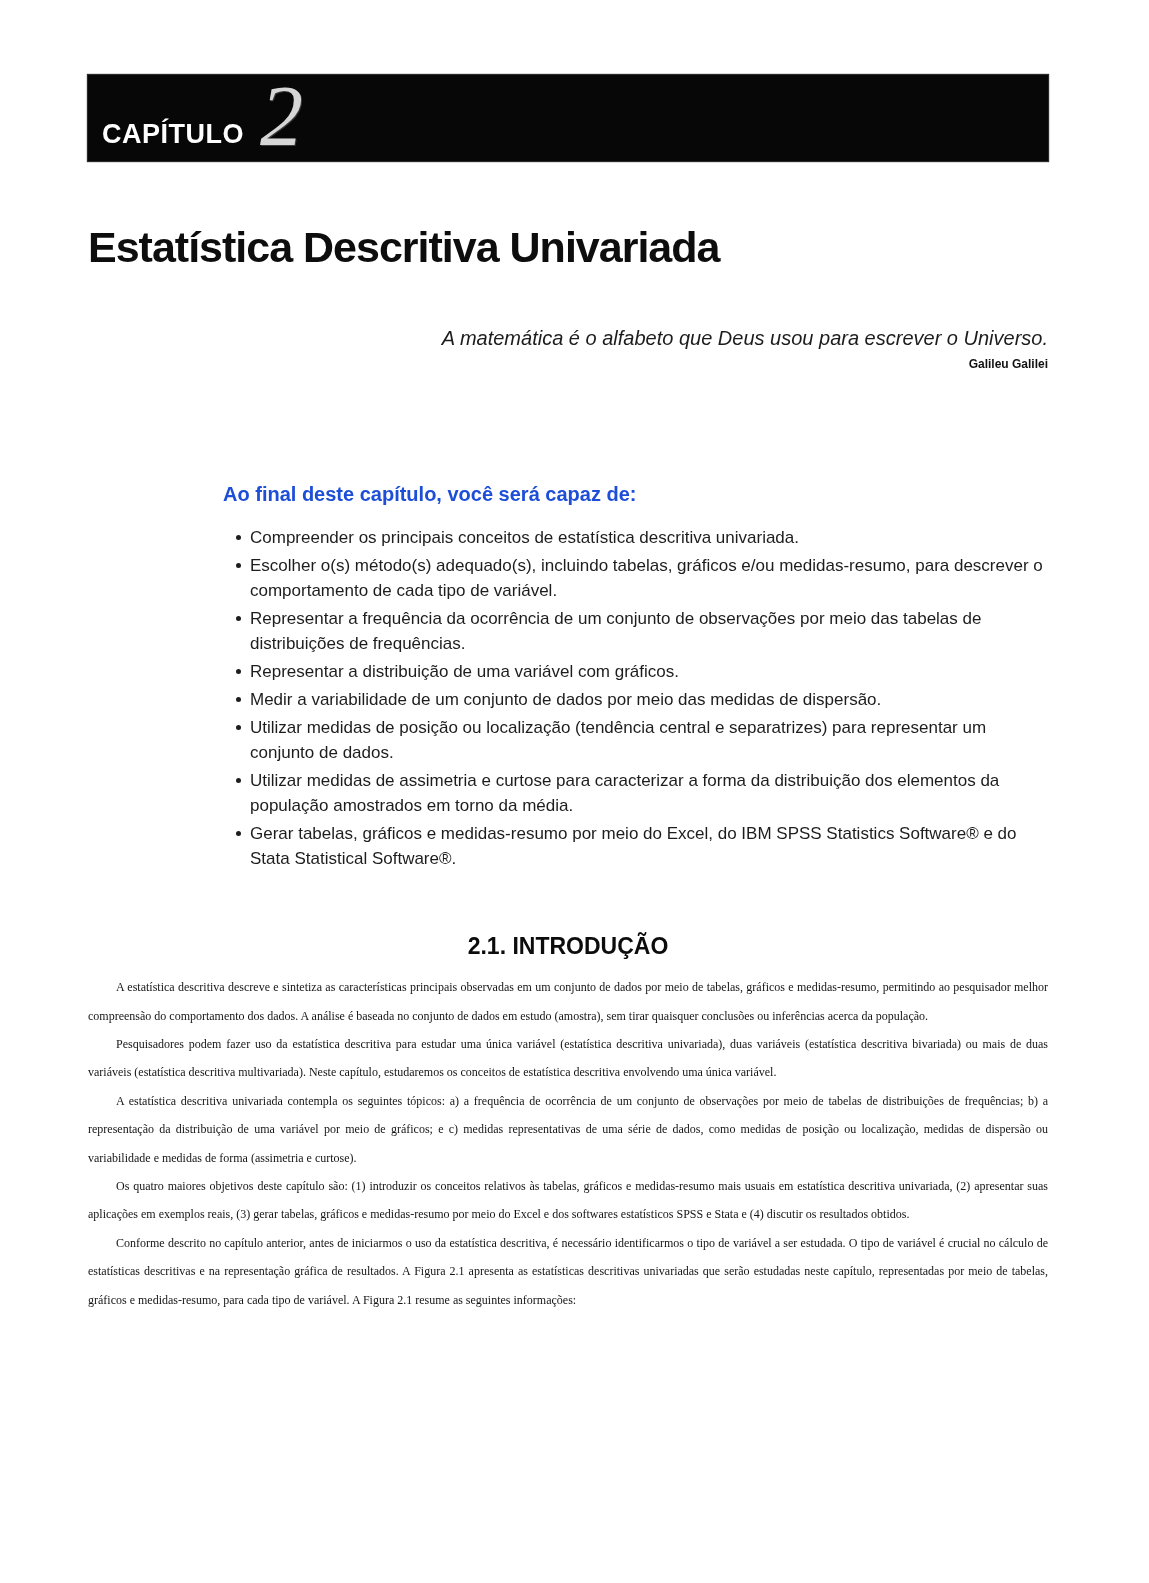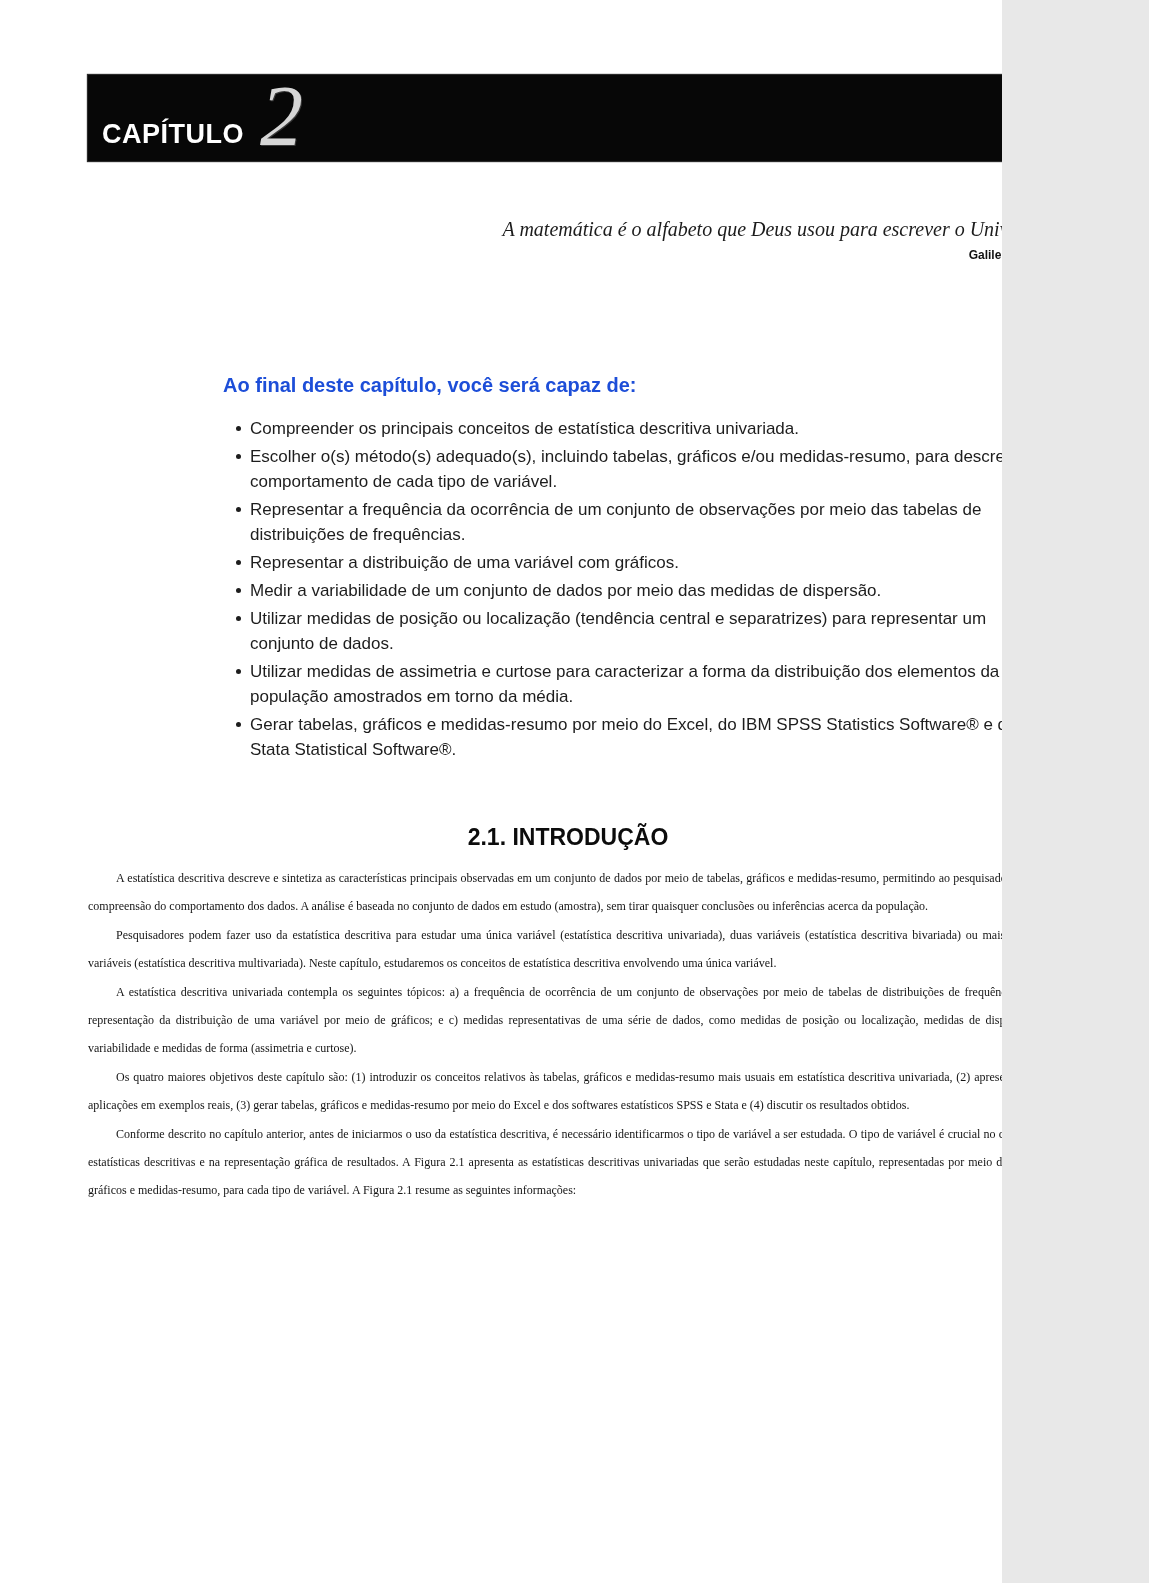--- a/index.html
+++ b/index.html
@@ -1,21 +1,21 @@
 <!DOCTYPE html>
 <html><head>
 <meta charset="utf-8">
 <style>
   * { margin: 0; padding: 0; box-sizing: border-box; }
   html, body { background: #e8e8e8; }
   body { font-family: "Liberation Serif", serif; }
 
   .page {
     position: relative;
-    width: 1002px;
+    width: 1149px;
     height: 1583px;
     background: #ffffff;
     color: #161616;
     overflow: hidden;
   }
 
   .content {
     position: absolute;
     left: 88px;
     top: 0;
@@ -66,21 +66,20 @@
   .epigraph {
     margin-top: 56px;
     text-align: right;
     font-family: "Liberation Sans", sans-serif;
   }
   .epigraph .quote {
     font-style: italic;
     font-size: 20px;
     color: #1c1c1c;
     line-height: 1.2;
-    font-family: Liberation Serif, serif;
   }
   .epigraph .author {
     margin-top: 7px;
     font-weight: bold;
     font-size: 12px;
     color: #111111;
   }
 
   
   .objectives {
@@ -141,20 +140,21 @@
 <body>
 
 <div class="page">
   <div class="content">
 
     <div class="chapter-bar">
       <span class="chapter-label">CAPÍTULO</span>
       <span class="chapter-number">2</span>
     </div>
 
+    <h1 class="page-title">Estatística Descritiva Univariada</h1>
 
     <div class="epigraph">
       <div class="quote">A matemática é o alfabeto que Deus usou para escrever o Universo.</div>
       <div class="author">Galileu Galilei</div>
     </div>
 
     <div class="objectives">
       <div class="objectives-heading">Ao final deste capítulo, você será capaz de:</div>
       <ul class="objectives-list">
         <li>

